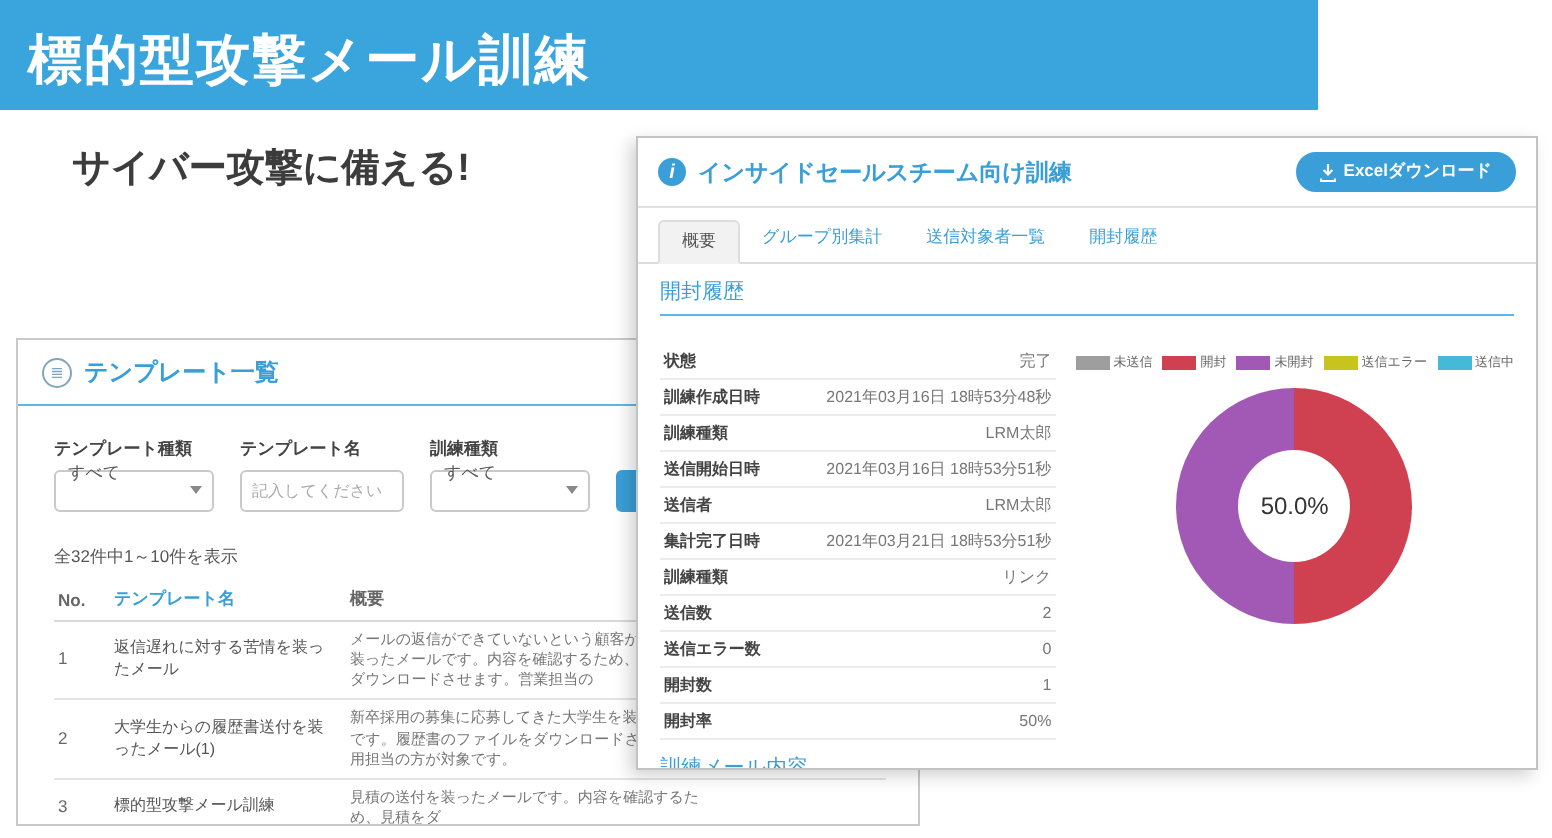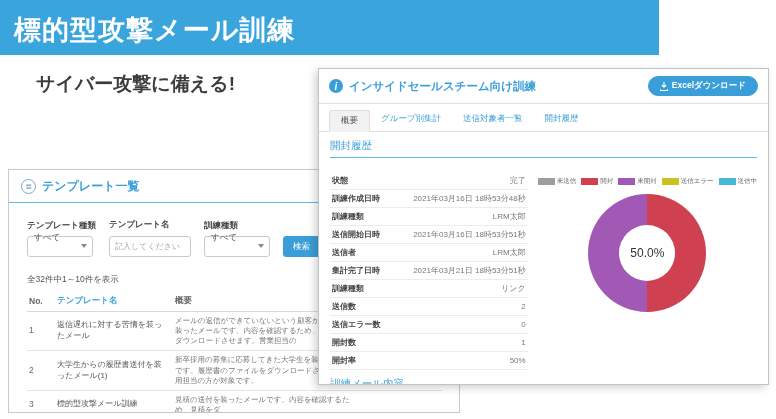--- a/index.html
+++ b/index.html
@@ -16,21 +16,21 @@
   
   .tpl-panel { position:absolute; left:8px; top:169px; width:452px; height:244px;
     background:#fff; border:1px solid #c9c9c9; z-index:1; overflow:hidden; }
   .tpl-header { display:flex; align-items:center; gap:6px; padding:8px 12px 7px;
     border-bottom:1px solid #5bb9e6; }
   .tpl-header .circle-icon { width:15px; height:15px; border:1px solid #7fa6bd; border-radius:50%;
     display:flex; align-items:center; justify-content:center; color:#7fa6bd; font-size:8px; }
   .tpl-title { color:#3a9fd8; font-size:12px; font-weight:bold; }
   .filters { display:flex; align-items:flex-end; gap:13px; padding:16px 18px 6px; }
   .fgroup label { display:block; font-size:8.5px; font-weight:bold; color:#444; margin-bottom:4px; }
-  .select-box { position:relative; width:66px; height:21px; border:1px solid #c9c9c9; border-radius:3px;
+  .select-box { position:relative; width:80px; height:21px; border:1px solid #c9c9c9; border-radius:3px;
     background:#fff; font-size:8.5px; color:#555; display:flex; align-items:center; padding:0 14px 18px 6px; }
   .select-box .caret { position:absolute; right:5px; top:7px; width:0; height:0;
     border-left:3.5px solid transparent; border-right:3.5px solid transparent; border-top:4px solid #888; }
   .text-input { width:82px; height:21px; border:1px solid #c9c9c9; border-radius:3px; font-size:8px;
     padding:0 5px; color:#555; font-family:Liberation Sans, sans-serif; }
   .text-input::placeholder { color:#aaa; }
   .btn { height:21px; font-size:8.5px; border-radius:3px; padding:0 9px; cursor:pointer; font-family:inherit; }
   .btn-primary { background:#3a9fd8; border:1px solid #3a9fd8; color:#fff; }
   .btn-ghost { background:#fff; border:1px solid #c2c2c2; color:#555; }
   .count { font-size:8.5px; color:#555; padding:11px 18px 3px; }

